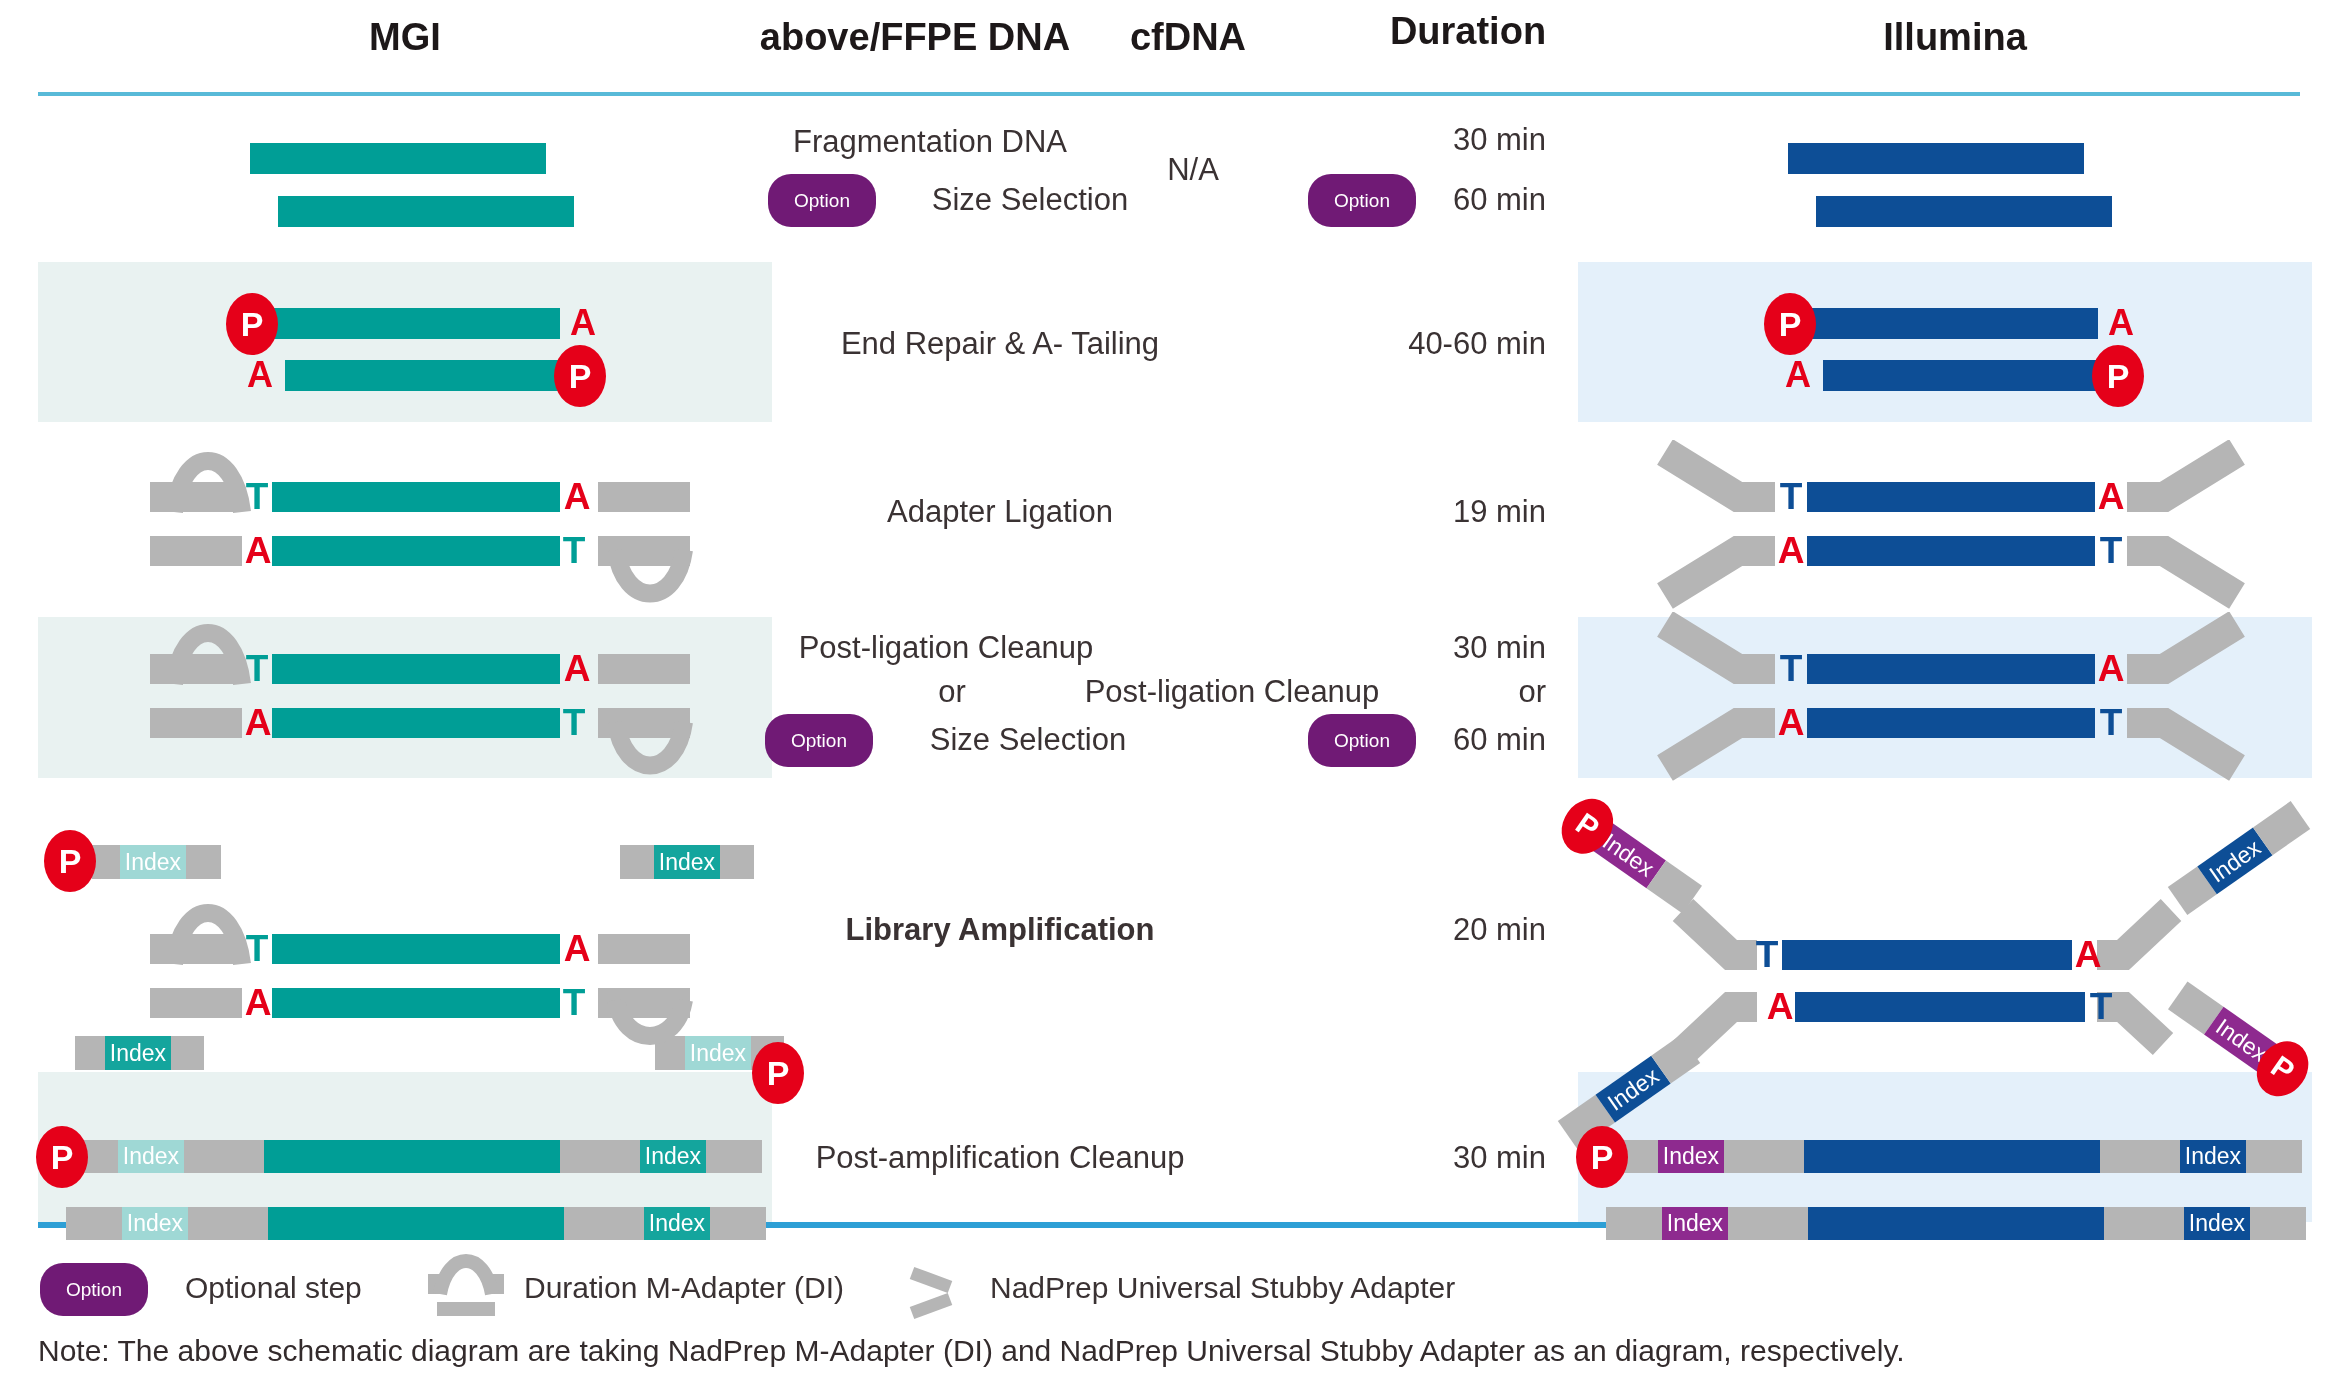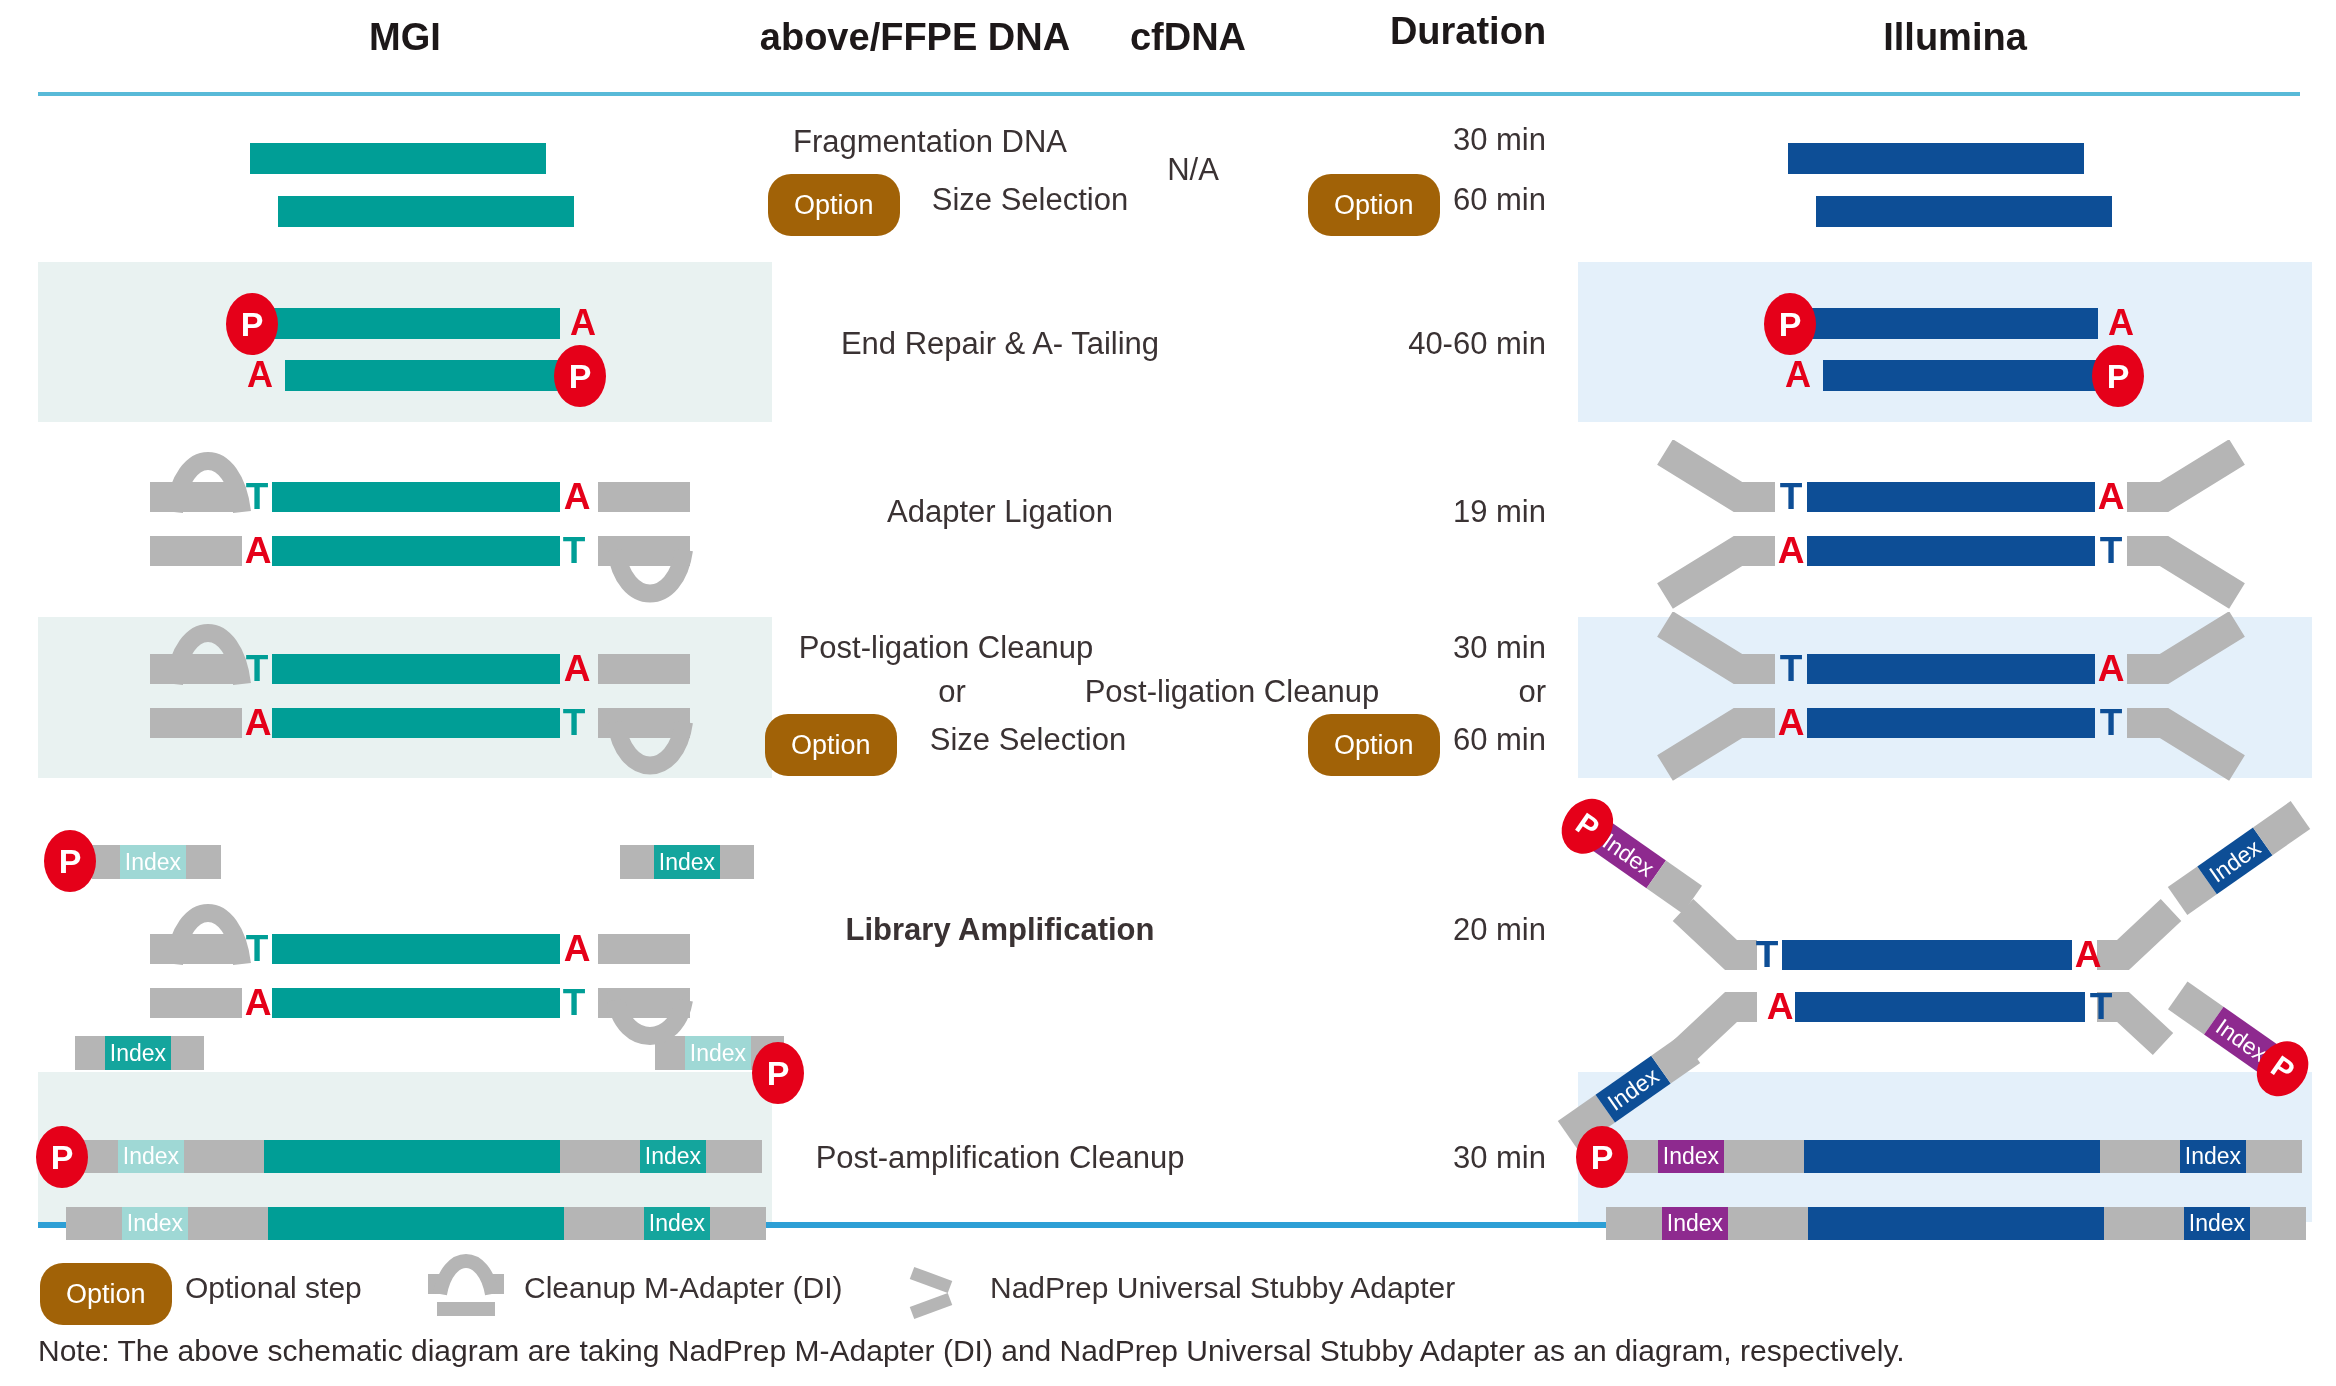--- a/index.html
+++ b/index.html
@@ -10,22 +10,22 @@
   .rule-top{top:92px;height:4px;background:#58bad8;}
   .rule-bottom{top:1222px;height:6px;background:#2d9fd5;}
   .panel{position:absolute;width:734px;}
   .panel-mgi{left:38px;background:#e9f2f1;}
   .panel-ill{left:1578px;background:#e4f0fa;}
   .bar{position:absolute;height:31px;}
   .teal-bg{background:#009e96;}
   .navy-bg{background:#0d4e96;}
   .rowlabel{position:absolute;font-size:31px;color:#3a3233;white-space:nowrap;transform:translateX(-50%);}
   .dur{position:absolute;right:790px;font-size:31px;color:#3a3233;white-space:nowrap;text-align:right;}
-  .pill{position:absolute;height:62px;padding:0 26px;border-radius:23px;background:#a16207;color:#fff;
-        font-size:27px;display:flex;align-items:center;justify-content:center;white-space:nowrap;}
+  .pill{position:absolute;height:53px;padding:0 26px;border-radius:23px;background:#701a75;color:#fff;
+        font-size:19px;display:flex;align-items:center;justify-content:center;white-space:nowrap;}
   .p-badge{position:absolute;width:52px;height:62px;border-radius:50%;background:#e50019;color:#fff;
            display:flex;align-items:center;justify-content:center;font-size:34px;font-weight:700;z-index:3;}
   .base{position:absolute;font-size:36px;font-weight:700;line-height:36px;white-space:nowrap;}
   .red-t{color:#e50019;}
   .construct{position:absolute;}
   .f-teal{fill:#009e96;}
   .f-navy{fill:#0d4e96;}
   .f-gray{fill:#b5b5b5;}
   .s-gray{stroke:#b5b5b5;fill:none;}
   .arch{stroke-width:18px;}
@@ -280,21 +280,21 @@
   </div>
 
   <div class="pill" style="left:40px;top:1263px;">Option</div>
   <div class="legend-label" style="left:185px;top:1271px;">Optional step</div>
   <svg class="construct" style="left:428px;top:1248px;" width="76" height="70" viewBox="0 0 76 70">
     <rect class="f-gray" x="0" y="26" width="17" height="20"></rect>
     <rect class="f-gray" x="59" y="26" width="17" height="20"></rect>
     <path class="s-gray" style="stroke-width:14px;" d="M12,46 C20,2 56,2 64,46"></path>
     <rect class="f-gray" x="9" y="54" width="58" height="14"></rect>
   </svg>
-  <div class="legend-label" style="left:524px;top:1271px;">Cleanup M-Adapter (DI)</div>
+  <div class="legend-label" style="left:524px;top:1271px;">Duration M-Adapter (DI)</div>
   <svg class="construct" style="left:908px;top:1266px;" width="50" height="54" viewBox="0 0 50 54">
     <path class="s-gray" style="stroke-width:13px;" d="M4,7 L42,21"></path>
     <path class="s-gray" style="stroke-width:13px;" d="M4,47 L42,33"></path>
   </svg>
   <div class="legend-label" style="left:990px;top:1271px;">NadPrep Universal Stubby Adapter</div>
 
   <div class="note">Note: The above schematic diagram are taking NadPrep M-Adapter (DI) and NadPrep Universal Stubby Adapter as an diagram, respectively.</div>
 
 </div>
 

